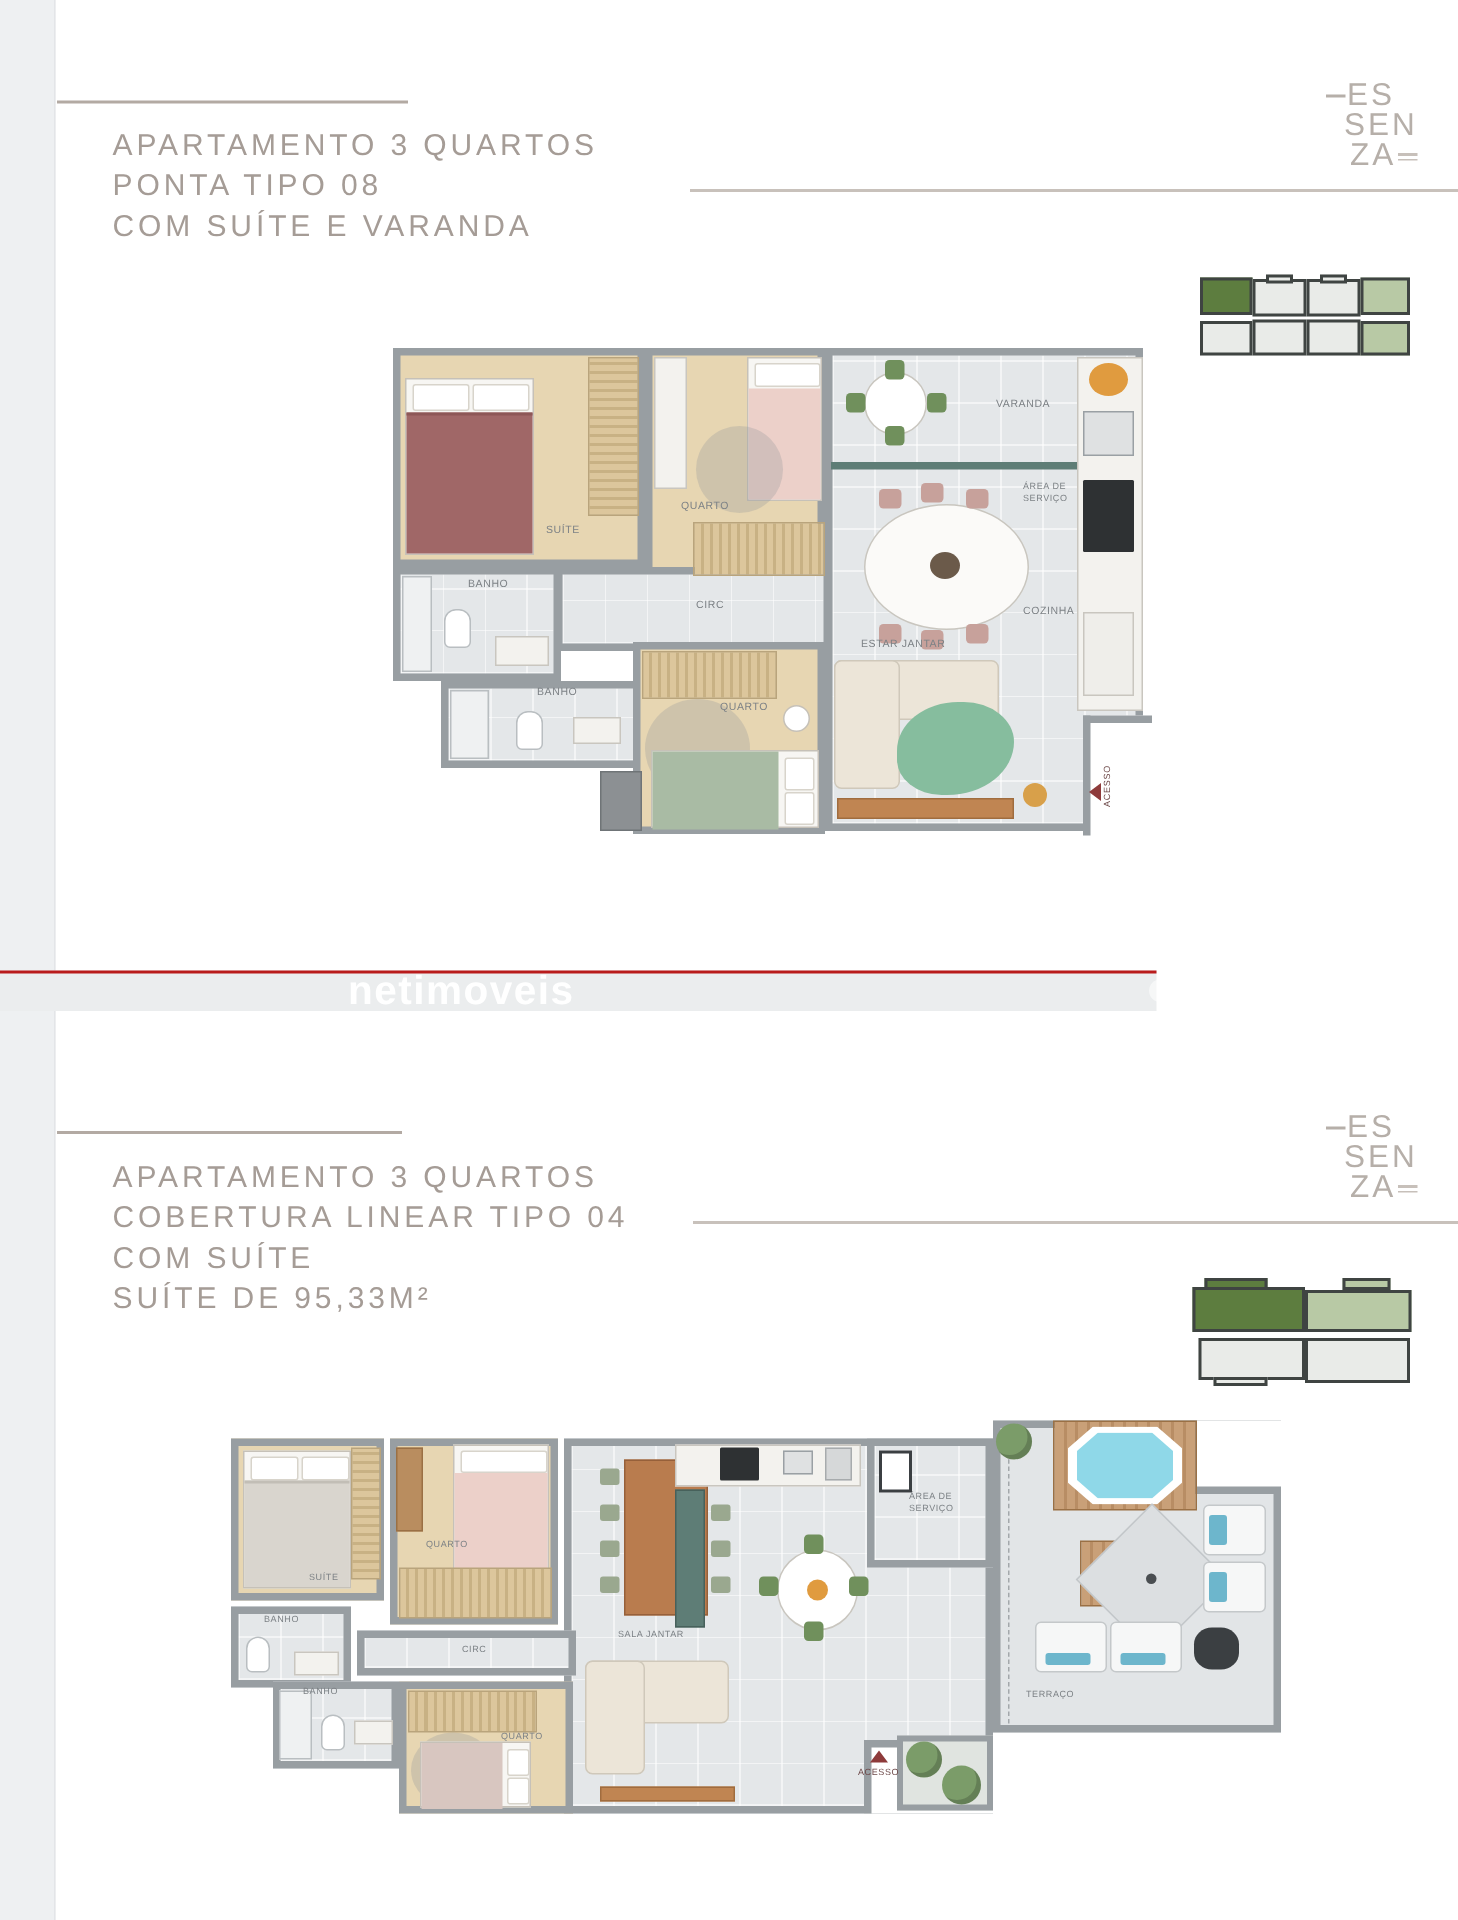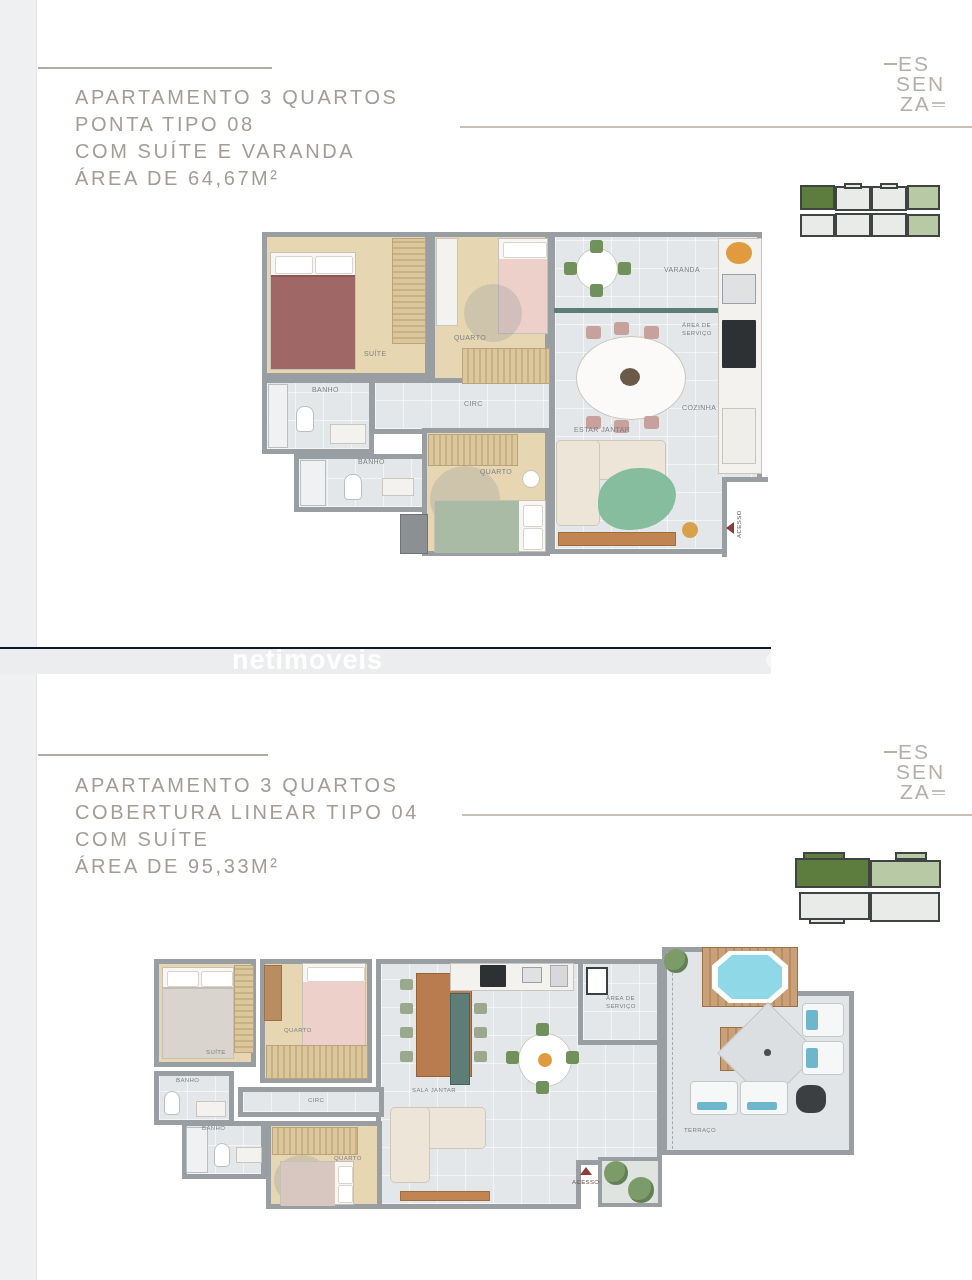--- a/index.html
+++ b/index.html
@@ -11,21 +11,21 @@
   
   .rule{position:absolute;background:#b3aaa3;}
   .rule-light{position:absolute;background:#c8c1bb;}
   
   .title-block p{margin:0;font-size:20px;line-height:27px;letter-spacing:2.6px;color:#a59c96;font-weight:400;}
   
   .logo-txt{position:absolute;font-size:21px;letter-spacing:2px;color:#b6afa9;font-weight:400;}
   .logo-dash{position:absolute;height:2px;background:#b6afa9;width:13px;}
   .logo-mini i{display:block;width:13px;height:1.5px;background:#c7c0ba;margin:2px 0;}
   
-  .divider{position:absolute;left:0;width:771px;height:25px;background:#ebedee;border-top:2px solid #0f172a;}
+  .divider{position:absolute;left:0;width:771px;height:25px;background:#ebedee;border-top:2px solid #b91c1c;}
   .wm{position:absolute;top:-4px;font-size:27px;font-weight:bold;letter-spacing:1px;color:#ffffff;}
   .wm2{position:absolute;top:4px;height:15px;border-radius:8px;background:rgba(255,255,255,.55);}
   
   .kp-u{position:absolute;box-sizing:border-box;border:2px solid #3f4442;background:#e9ebe8;}
   .kp-dark{background:#5d7d3f;}
   .kp-sage{background:#b8c9a5;}
   
   .room{position:absolute;box-sizing:border-box;border:5px solid #989ea2;}
   .wood{background:#e7d6b2;}
   .tile{background:#e4e7e9;background-image:repeating-linear-gradient(0deg,rgba(255,255,255,.55) 0 1px,transparent 1px 28px),repeating-linear-gradient(90deg,rgba(255,255,255,.55) 0 1px,transparent 1px 28px);}
@@ -57,21 +57,20 @@
 <div class="page">
   <div class="left-strip"></div>
 
   <div class="abs" style="left:0;top:0;width:972px;height:647px;">
     <div class="rule" style="left:38px;top:67px;width:234px;height:2px;"></div>
 
     <div class="title-block abs" style="left:75px;top:84px;">
       <p>APARTAMENTO 3 QUARTOS</p>
       <p>PONTA TIPO 08</p>
       <p>COM SUÍTE E VARANDA</p>
-      <p>ÁREA DE 64,67M²</p>
     </div>
 
     <div class="abs" style="left:878px;top:48px;width:80px;height:78px;">
       <span class="logo-dash" style="left:6px;top:15px;"></span>
       <span class="logo-txt" style="left:20px;top:4px;">ES</span>
       <span class="logo-txt" style="left:18px;top:24px;">SEN</span>
       <span class="logo-txt" style="left:22px;top:44px;">ZA</span>
       <span class="logo-mini abs" style="left:54px;top:52px;">
           <i></i>
           <i></i>
@@ -188,21 +187,21 @@
     <span class="wm2" style="left:766px;width:160px;"></span>
   </div>
 
   <div class="abs" style="left:0;top:674px;width:972px;height:606px;">
     <div class="rule" style="left:38px;top:80px;width:230px;height:2px;"></div>
 
     <div class="title-block abs" style="left:75px;top:98px;">
       <p>APARTAMENTO 3 QUARTOS</p>
       <p>COBERTURA LINEAR TIPO 04</p>
       <p>COM SUÍTE</p>
-      <p>ÁREA DE 95,33M²</p>
+      <p>SUÍTE DE 95,33M²</p>
     </div>
 
     <div class="abs" style="left:878px;top:62px;width:80px;height:78px;">
       <span class="logo-dash" style="left:6px;top:15px;"></span>
       <span class="logo-txt" style="left:20px;top:4px;">ES</span>
       <span class="logo-txt" style="left:18px;top:24px;">SEN</span>
       <span class="logo-txt" style="left:22px;top:44px;">ZA</span>
       <span class="logo-mini abs" style="left:54px;top:52px;">
           <i></i>
           <i></i>

